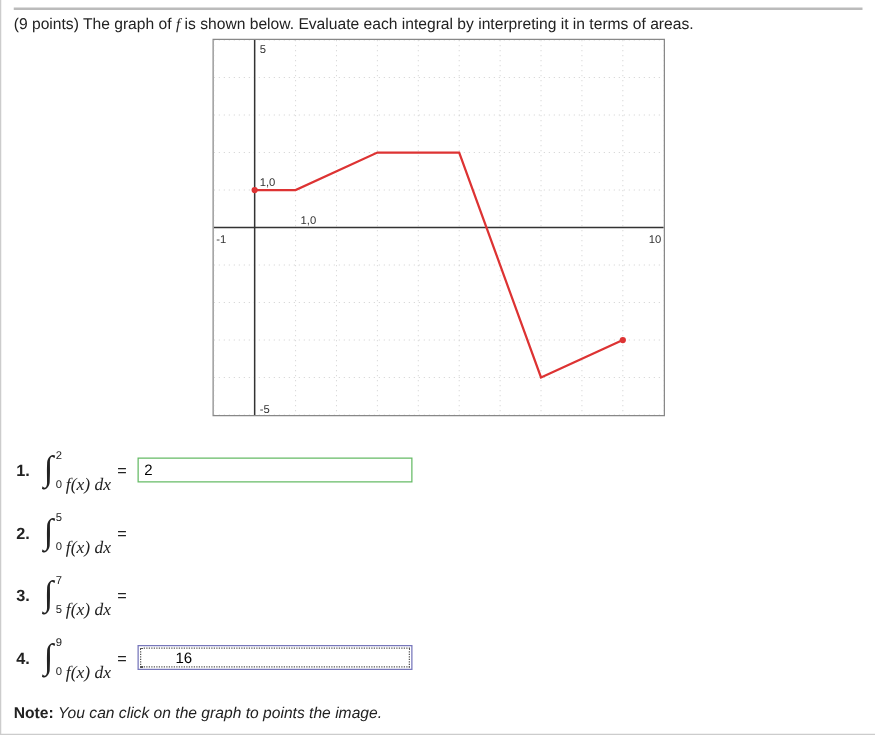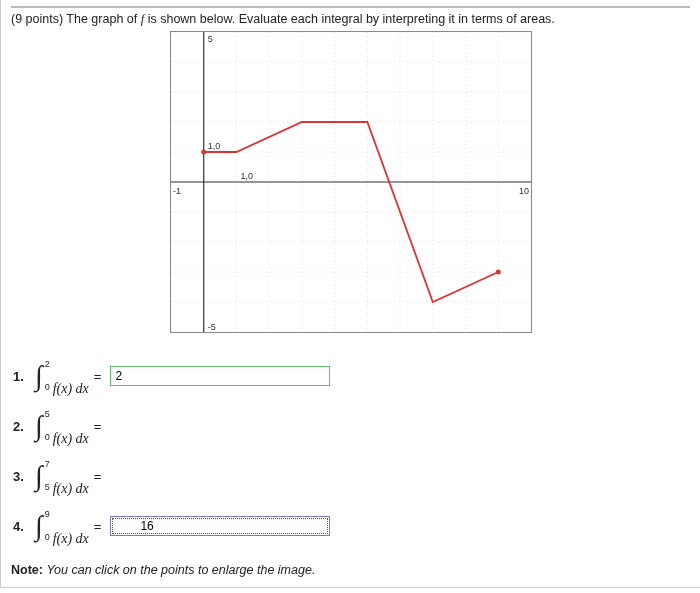--- a/index.html
+++ b/index.html
@@ -207,16 +207,16 @@
         <span class="fxdx">f(x) dx</span>
         <span class="eq">=</span>
       </span>
       <input class="ansbox active" value="16" style="">
     </div>
 
   </div>
 
   <div class="note">
     <b>Note:</b>
-    <i> You can click on the points to enlarge the image.</i>
+    <i> You can click on the graph to points the image.</i>
   </div>
 
 </div>
 
 </body></html>

